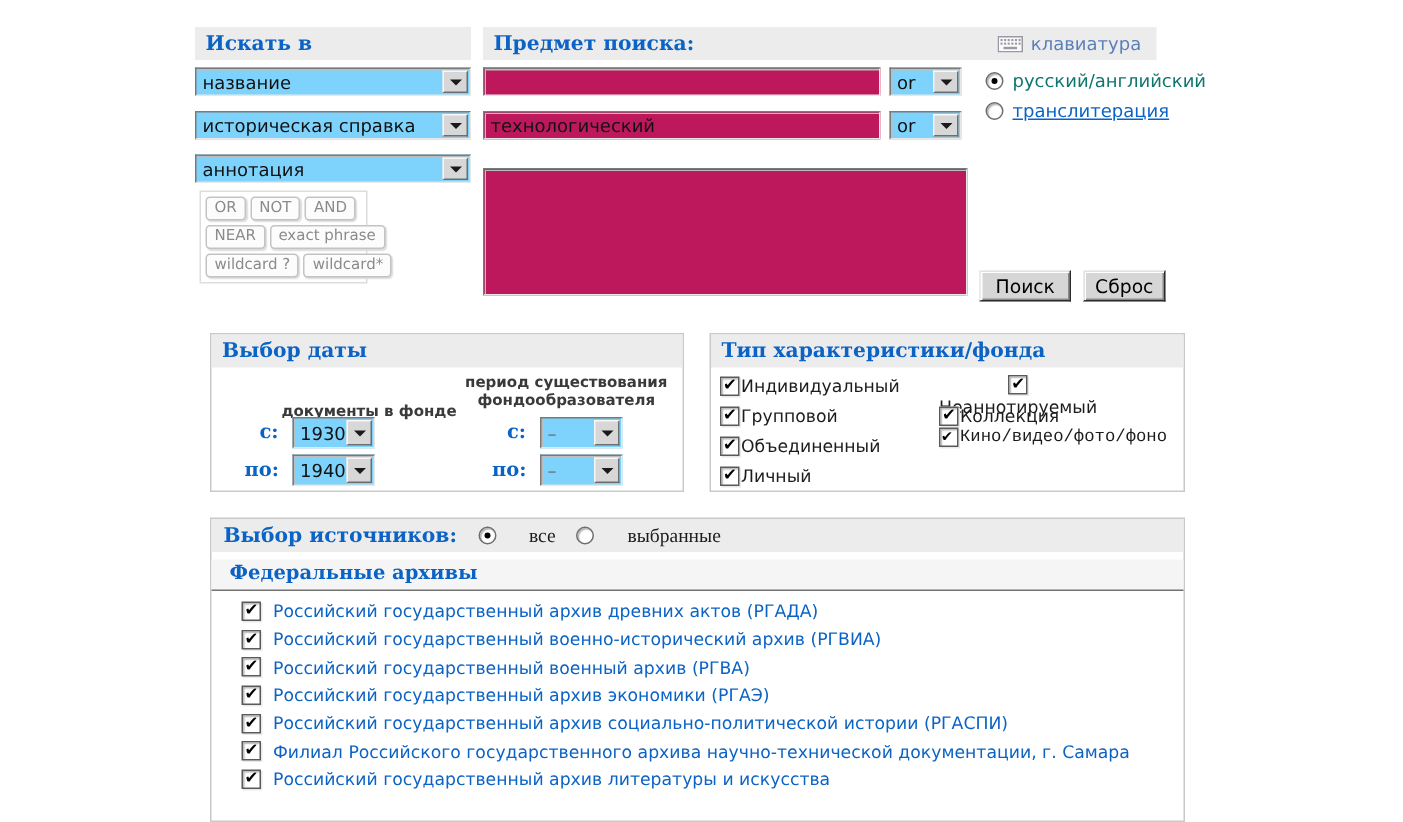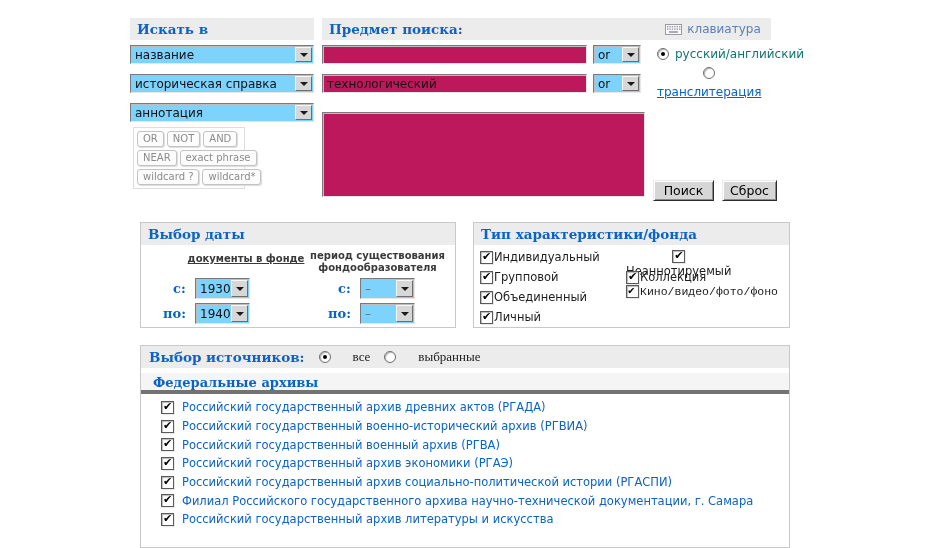--- a/index.html
+++ b/index.html
@@ -74,21 +74,21 @@
   .dkey { position: absolute; font-family: "DejaVu Serif", serif; font-weight: bold;
           font-size: 13px; color: #0b63c5; }
 
   .cbrow { position: absolute; display: flex; align-items: center; gap: 1px; }
   .cblabel { font-size: 11.5px; color: #1c1c1c; white-space: nowrap; }
 
   .srchdr { display: flex; align-items: center; padding-left: 8px; }
   .srclbl { font-family: "Liberation Serif", serif; font-weight: normal; font-size: 13px;
             color: #1c1c1c; margin-left: 22px; }
   .subbar { position: absolute; left: 0; right: 0; top: 27px; height: 21px;
-            background: #f5f5f5; border-bottom: 4px solid #737373;
+            background: #f5f5f5; border-bottom: 1px solid #737373;
             font-family: "DejaVu Serif", serif; font-weight: bold; font-size: 13px;
             color: #0b63c5; line-height: 20px; padding-left: 12px; }
   .alist { position: absolute; left: 20px; top: 52px; }
   .arow { display: flex; align-items: center; gap: 8px; height: 18.7px; }
   .alink { color: #0b63c5; font-size: 11.5px; text-decoration: none; cursor: pointer;
            white-space: nowrap; }
 
   .kbar { display: flex; align-items: center; justify-content: center; gap: 5px;
           font-family: "DejaVu Sans", sans-serif; font-weight: normal;
           font-size: 12px; color: #5b80b8; cursor: pointer; }
@@ -170,32 +170,32 @@
     </svg>
     <span>клавиатура</span>
   </div>
 
   <div class="lrow" style="left:657px;top:47px;">
     <span class="radio">
         <span class="dot"></span>
       </span>
     <span class="llabel">русский/английский</span>
   </div>
-  <div class="lrow" style="left:657px;top:67px;flex-direction:column;">
+  <div class="lrow" style="left:657px;top:67px;">
     <span class="radio"></span>
     <span class="llink">транслитерация</span>
   </div>
 
   <button class="wbtn" style="left:653px;top:180px;width:61px;">Поиск</button>
   <button class="wbtn" style="left:722px;top:180px;width:55px;">Сброс</button>
 
   <div class="box" style="left:140px;top:222px;width:316px;height:106px;">
     <div class="bar bar-pad">Выбор даты</div>
 
-    <div class="dlabel" style="left:20px;top:30px;width:170px;text-decoration:underline;">документы в фонде</div>
+    <div class="dlabel" style="left:20px;top:46px;width:170px;">документы в фонде</div>
     <div class="dlabel" style="left:163px;top:27px;width:147px;">
       <div>период существования</div>
       <div>фондообразователя</div>
     </div>
 
     <span class="dkey" style="left:32px;top:58px;">с:</span>
     <div class="sel" style="left:54px;top:55px;width:55px;height:21px;">
       <span class="selv">1930</span>
       <span class="arr"></span>
     </div>

